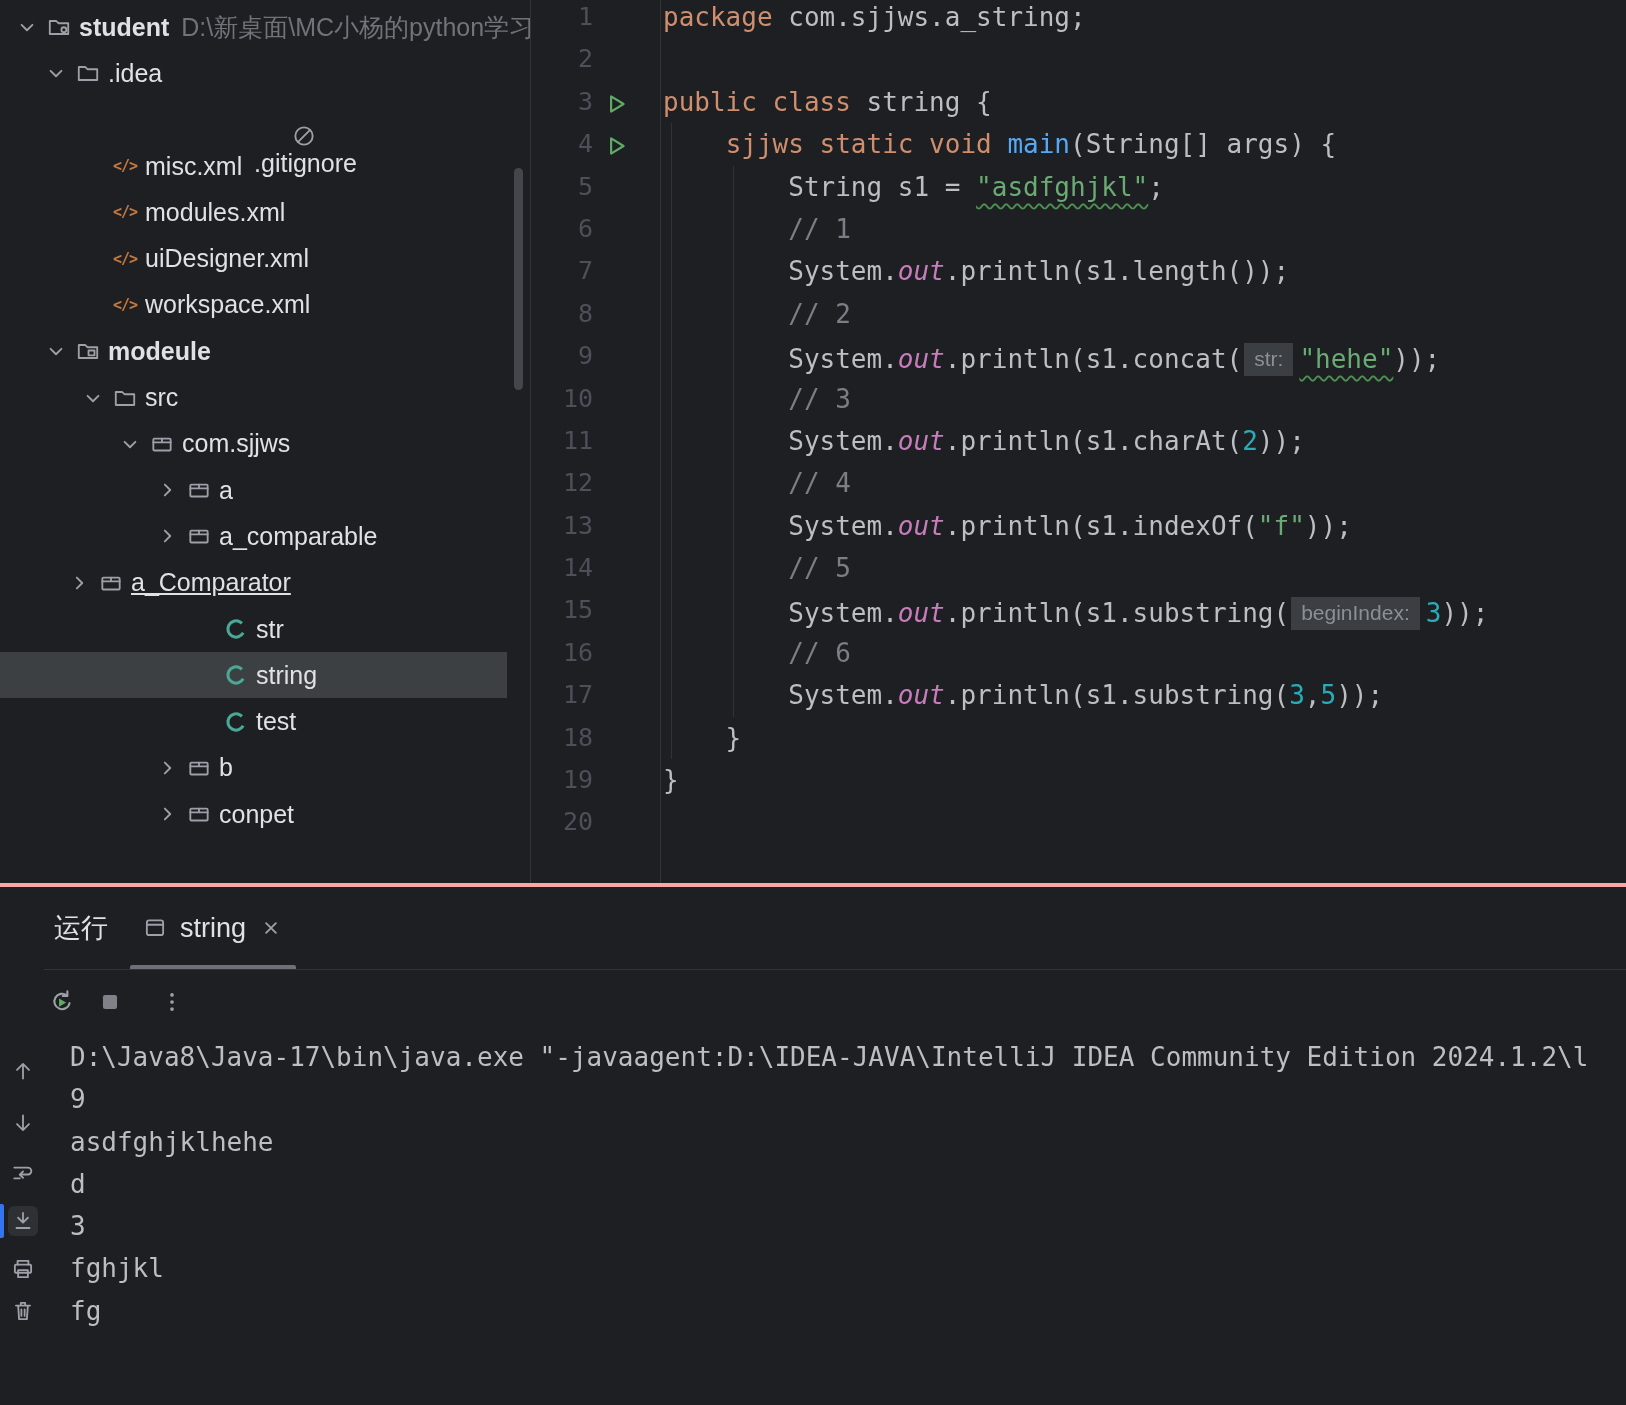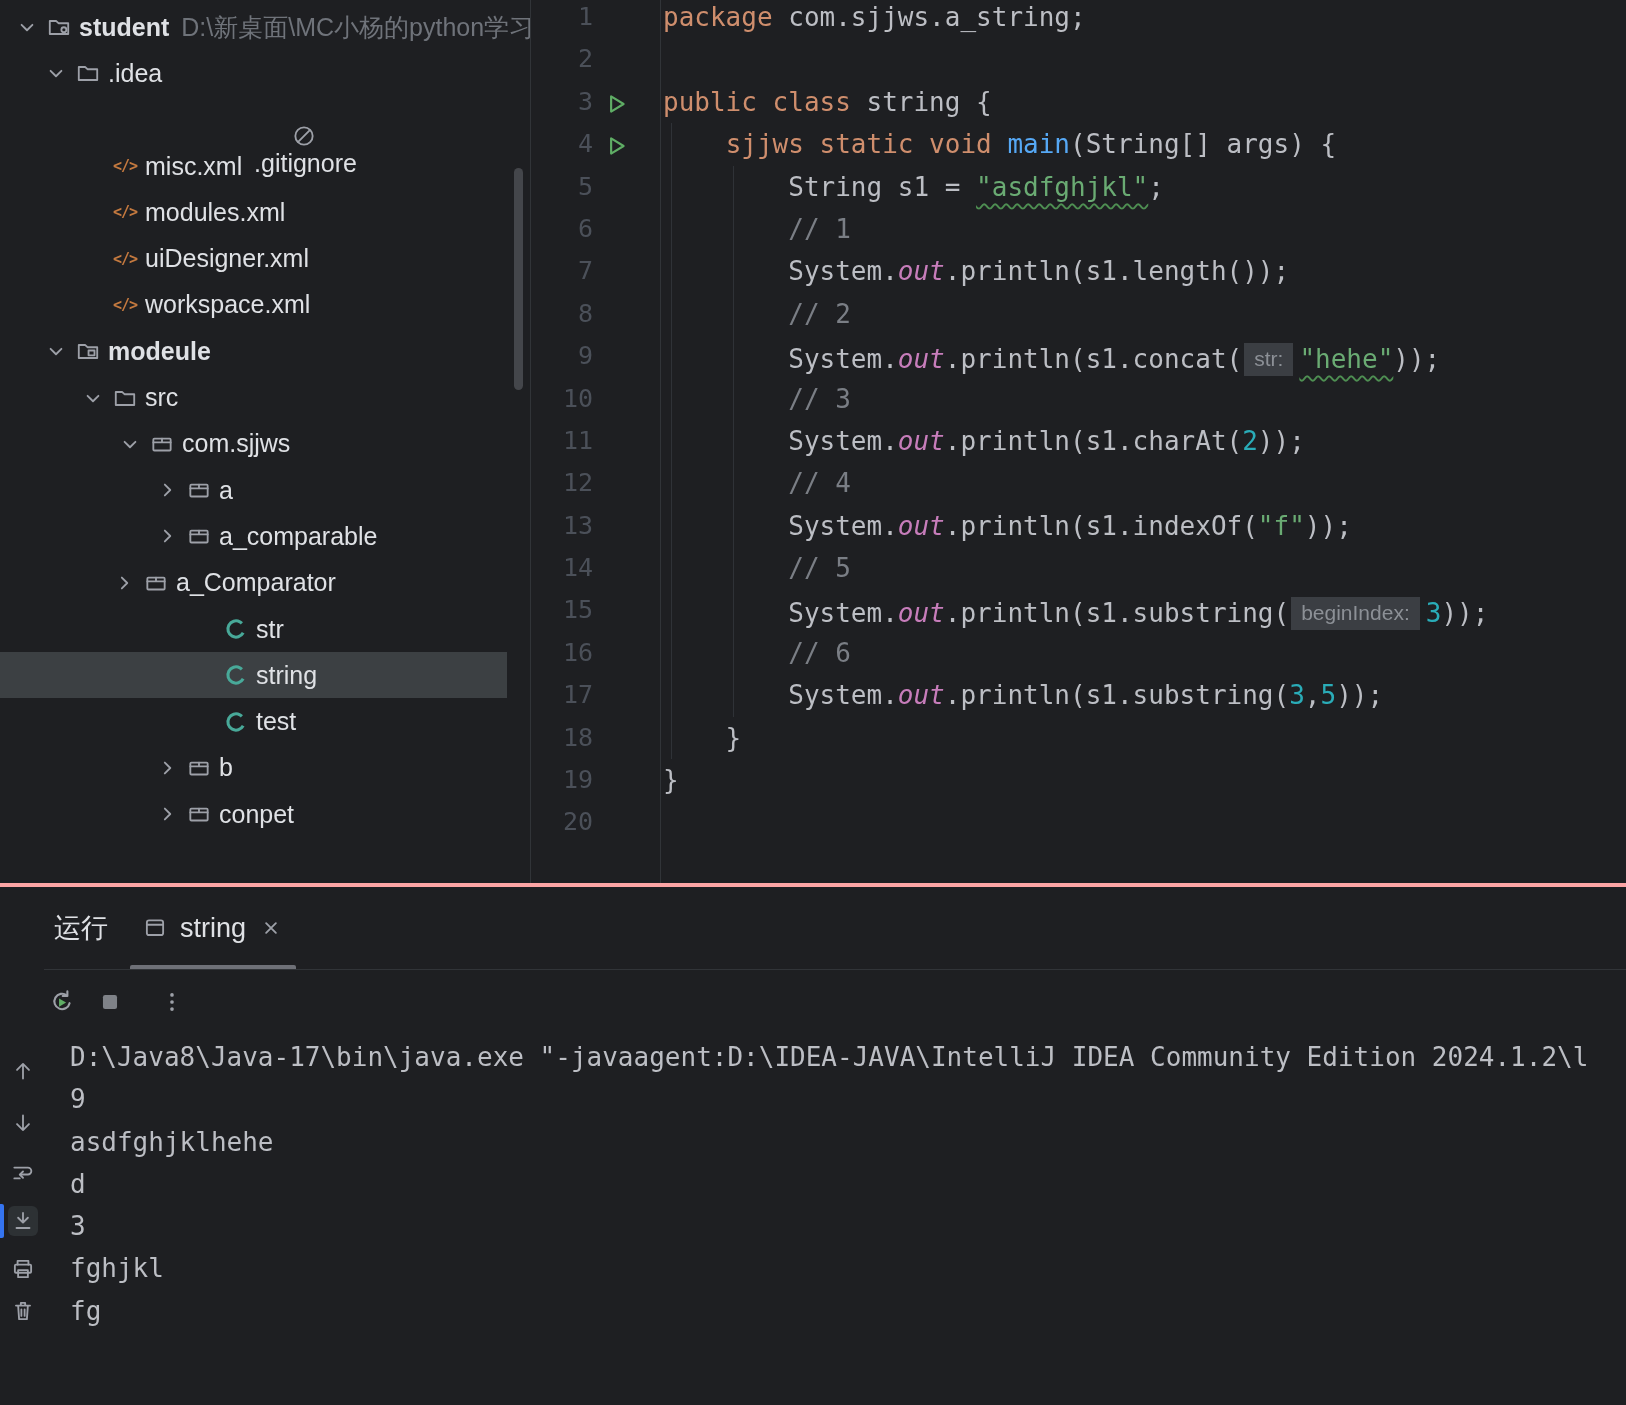--- a/index.html
+++ b/index.html
@@ -196,21 +196,21 @@
             </svg>
           </span>
           <span class="ticon">
             <svg xmlns="http://www.w3.org/2000/svg" width="26" height="26" viewBox="0 0 24 24" fill="none" stroke="#9DA0A8" stroke-width="1.7" stroke-linecap="round" stroke-linejoin="round">
               <rect x="4" y="7" width="16" height="11" rx="1"></rect>
               <path d="M4 10.5h16M12 7v3.5"></path>
             </svg>
           </span>
           <span class="tlabel">a_comparable</span>
         </div>
-        <div class="tree-row" style="padding-left: 109px;">
+        <div class="tree-row" style="padding-left: 64px; text-decoration: underline;">
           <span class="chev">
             <svg xmlns="http://www.w3.org/2000/svg" width="26" height="26" viewBox="0 0 24 24" fill="none" stroke="#9DA0A8" stroke-width="1.7" stroke-linecap="round" stroke-linejoin="round">
               <polyline points="10 7 15 12 10 17"></polyline>
             </svg>
           </span>
           <span class="ticon">
             <svg xmlns="http://www.w3.org/2000/svg" width="26" height="26" viewBox="0 0 24 24" fill="none" stroke="#9DA0A8" stroke-width="1.7" stroke-linecap="round" stroke-linejoin="round">
               <rect x="4" y="7" width="16" height="11" rx="1"></rect>
               <path d="M4 10.5h16M12 7v3.5"></path>
             </svg>

